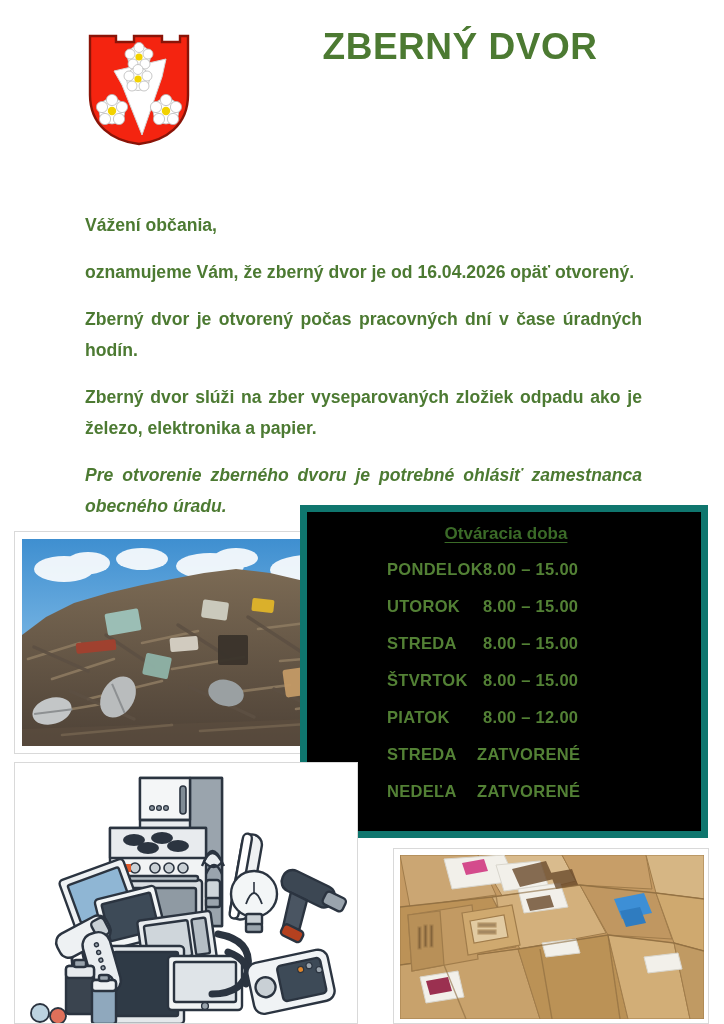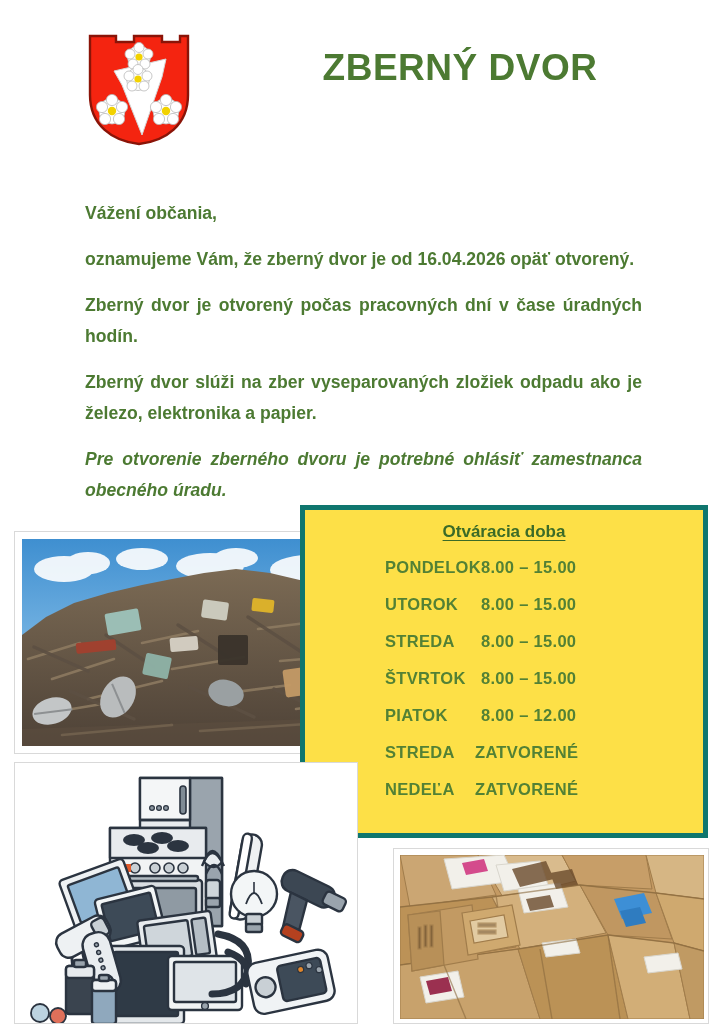--- a/index.html
+++ b/index.html
@@ -31,21 +31,21 @@
     left: 88px;
     top: 33px;
     width: 102px;
     height: 113px;
   }
   #crest svg { display: block; }
 
   #title-block {
     position: absolute;
     left: 225px;
-    top: 49px;
+    top: 28px;
     width: 470px;
     text-align: center;
     color: #4c7a32;
     font-size: 37px;
     font-weight: 700;
     letter-spacing: 0.5px;
     line-height: 1.0;
   }
   .title-line-1 { display: block; }
   .title-line-2 { display: block; margin-top: 28px; }
@@ -55,36 +55,36 @@
     position: absolute;
     left: 85px;
     top: 194px;
     width: 557px;
     color: #4c7a32;
     font-size: 17.6px;
     font-weight: 700;
     line-height: 31px;
   }
   #body-text p {
-    margin: 4px 0 15px 0;
+    margin: 16px 0 15px 0;
     text-align: justify;
     text-justify: inter-word;
   }
   #body-text p.nojust { text-align: left; }
   #body-text p:last-child { margin-bottom: 0; font-style: italic; }
 
   
   #hours-panel {
     position: absolute;
     left: 300px;
     top: 505px;
     width: 408px;
     height: 333px;
-    background: #fde047;
-    border: 5px solid #0f766e;
+    background: #000000;
+    border: 7px solid #0f766e;
     box-sizing: border-box;
   }
   #hours-title {
     position: absolute;
     left: 0;
     top: 12px;
     width: 398px;
     text-align: center;
     color: #3b6b28;
     font-size: 17px;

